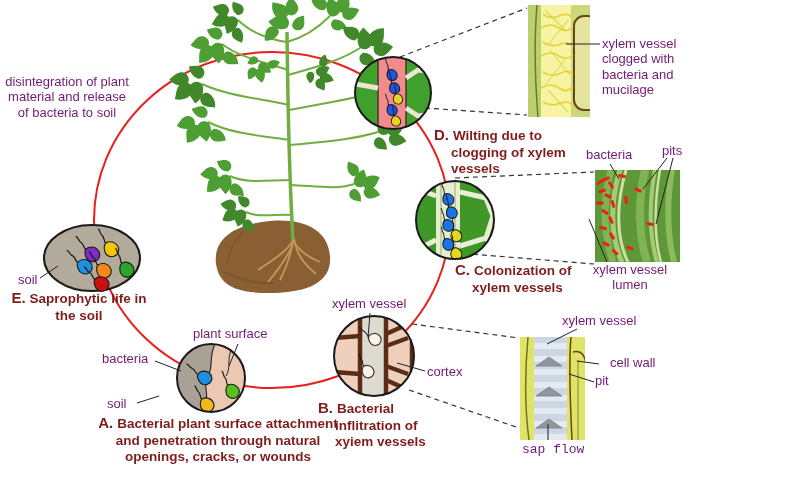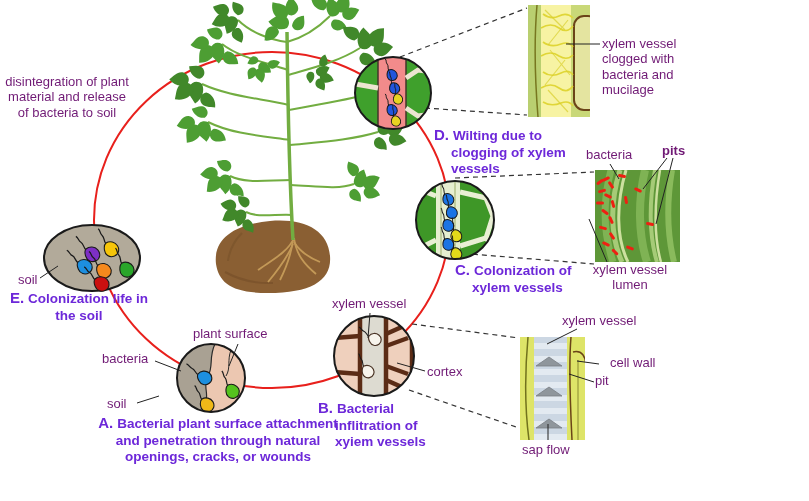--- a/index.html
+++ b/index.html
@@ -2,21 +2,21 @@
 <html><head>
 <meta charset="utf-8">
 <style>
   html,body{margin:0;padding:0;background:#fff;}
   #stage{position:relative;width:809px;height:501px;background:#fff;overflow:hidden;
          font-family:"Liberation Sans",sans-serif;}
   svg{position:absolute;left:0;top:0;}
   .lbl{position:absolute;font:13px/1.18 "Liberation Sans",sans-serif;color:#701a75;white-space:nowrap;}
   .wrap{white-space:normal;}
   .cap{position:absolute;font-family:"Liberation Sans",sans-serif;font-weight:bold;
-       font-size:13.5px;line-height:1.24;color:#6d28d9;}
+       font-size:13.5px;line-height:1.24;color:#7f1d1d;}
   .ltr{font-size:15px;margin-right:4px;}
   .hang{padding-left:17px;text-indent:-17px;}
   .ctr{text-align:center;}
 </style>
 </head>
 <body>
 
 <div id="stage">
 
 <svg width="809" height="501" viewBox="0 0 809 501">
@@ -367,21 +367,21 @@
     <path d="M594,382 L569,374"></path>
     <path d="M548,440 L548,424"></path>
   </g>
 </svg>
 
 <div class="lbl wrap ctr" style="left:2px;top:74px;width:130px;">disintegration of plant material and release of bacteria to soil</div>
 
 <div class="lbl" style="left:18px;top:272px;">soil</div>
 
 <div class="cap ctr" style="left:4px;top:289px;width:150px;">
-  <span class="ltr">E.</span><span>Colonization life in the soil</span>
+  <span class="ltr">E.</span><span>Saprophytic life in the soil</span>
 </div>
 
 <div class="lbl" style="left:193px;top:326px;">plant surface</div>
 <div class="lbl" style="left:102px;top:351px;">bacteria</div>
 <div class="lbl" style="left:107px;top:396px;">soil</div>
 
 <div class="cap ctr" style="left:98px;top:414px;width:240px;">
   <span class="ltr">A.</span><span>Bacterial plant surface attachment and penetration through natural openings, cracks, or wounds</span>
 </div>
 
@@ -396,21 +396,21 @@
   <span class="ltr">C.</span><span>Colonization of xylem vessels</span>
 </div>
 
 <div class="cap hang" style="left:434px;top:126px;width:150px;">
   <span class="ltr">D.</span><span>Wilting due to clogging of xylem vessels</span>
 </div>
 
 <div class="lbl wrap" style="left:602px;top:36px;width:100px;">xylem vessel clogged with bacteria and mucilage</div>
 
 <div class="lbl" style="left:586px;top:147px;">bacteria</div>
-<div class="lbl" style="left:662px;top:143px;font-weight:bold;">pits</div>
+<div class="lbl" style="left:662px;top:143px;">pits</div>
 <div class="lbl wrap ctr" style="left:580px;top:262px;width:100px;">xylem vessel lumen</div>
 
 <div class="lbl" style="left:562px;top:313px;">xylem vessel</div>
 <div class="lbl" style="left:610px;top:355px;">cell wall</div>
 <div class="lbl" style="left:595px;top:373px;">pit</div>
-<div class="lbl" style="left:522px;top:442px;">sap flow</div>
+<div class="lbl" style="left:522px;top:442px;font-family:Liberation Mono, monospace;">sap flow</div>
 
 </div>
 
 </body></html>

